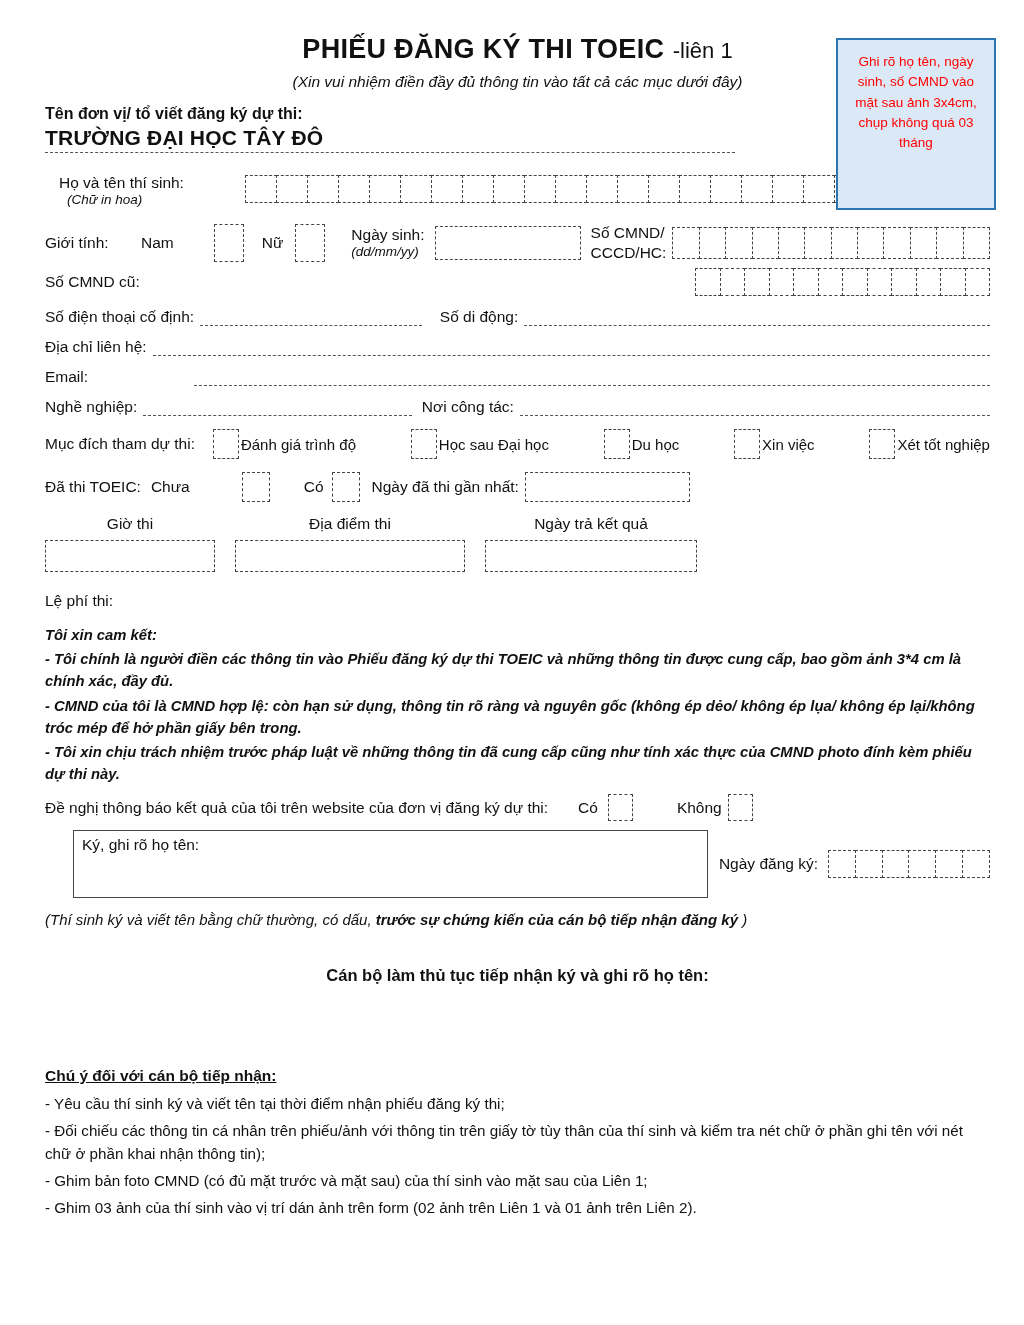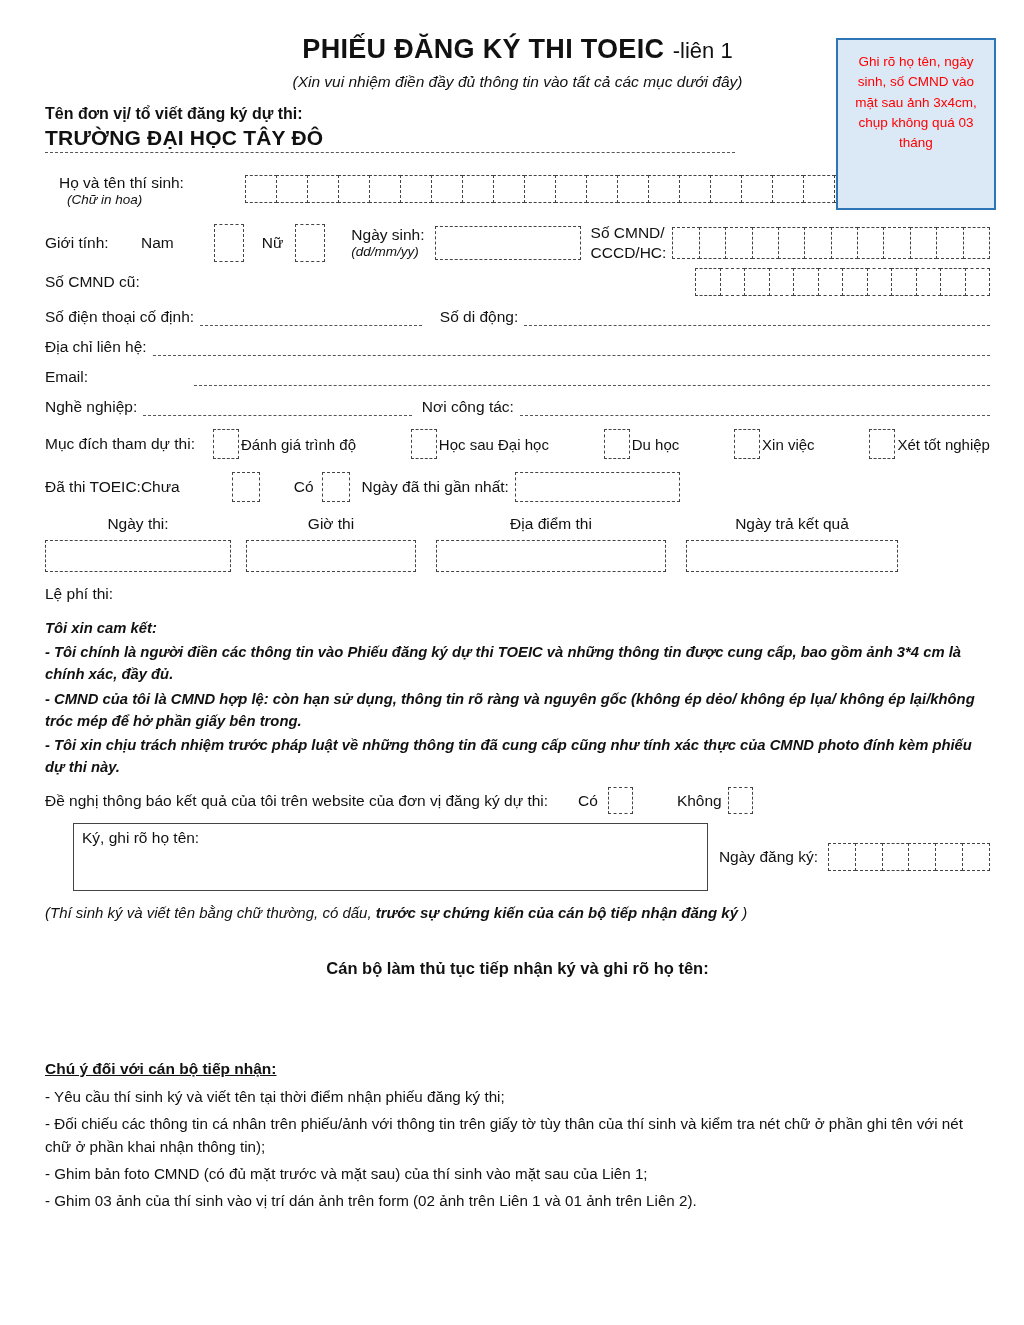--- a/index.html
+++ b/index.html
@@ -64,21 +64,21 @@
   
   .exam-table { margin-top:13px; display:flex; }
   .exam-col { display:flex; flex-direction:column; }
   .exam-col .hd { text-align:center; font-size:15.5px; }
   .exam-col .bx { margin-top:7px; height:32px; border:1px dashed #444; }
   .col1 { width:186px; margin-right:15px; }
   .col2 { width:170px; margin-right:20px; }
   .col3 { width:230px; margin-right:20px; }
   .col4 { width:212px; }
 
-  .fee { margin-top:13px; font-size:15.5px; }
+  .fee { margin-top:20px; font-size:15.5px; }
 
   .commit { margin-top:14px; font-size:14.8px; font-weight:bold; font-style:italic; line-height:1.5; }
   .commit p { margin-top:2px; }
 
   .notify-row { margin-top:9px; font-size:15.5px; }
   .notify-row .cb { width:25px; height:27px; border:1px dashed #444; flex:none; }
 
   .sig-row { margin-top:9px; align-items:center;padding-left:28px; }
   .sig-box { width:635px; height:68px; border:1px solid #444; padding:5px 8px; font-size:15.5px; }
   .sig-date { margin-left:auto; display:flex; align-items:center; }
@@ -239,33 +239,29 @@
       </span>
       <span class="opt">
         <span class="cb"></span>
         <span class="lbl">Xét tốt nghiệp</span>
       </span>
     </div>
   </div>
 
   <div class="row taken-row">
     <span class="lbl">Đã thi TOEIC:</span>
-    <span class="lbl" style="">Chưa</span>
+    <span class="lbl" style="margin-left:10px;">Chưa</span>
     <span class="dash-box" style="width:28px;height:30px;margin-left:52px;"></span>
     <span class="lbl" style="margin-left:34px;">Có</span>
     <span class="dash-box" style="width:28px;height:30px;margin-left:8px;"></span>
     <span class="lbl" style="margin-left:12px;">Ngày đã thi gần nhất:</span>
     <span class="dash-box" style="width:165px;height:30px;margin-left:6px;"></span>
   </div>
 
   <div class="exam-table">
-    <div class="exam-col col1">
-      <span class="hd">Ngày thi:</span>
-      <span class="bx"></span>
-    </div>
     <div class="exam-col col2">
       <span class="hd">Giờ thi</span>
       <span class="bx"></span>
     </div>
     <div class="exam-col col3">
       <span class="hd">Địa điểm thi</span>
       <span class="bx"></span>
     </div>
     <div class="exam-col col4">
       <span class="hd">Ngày trả kết quả</span>

